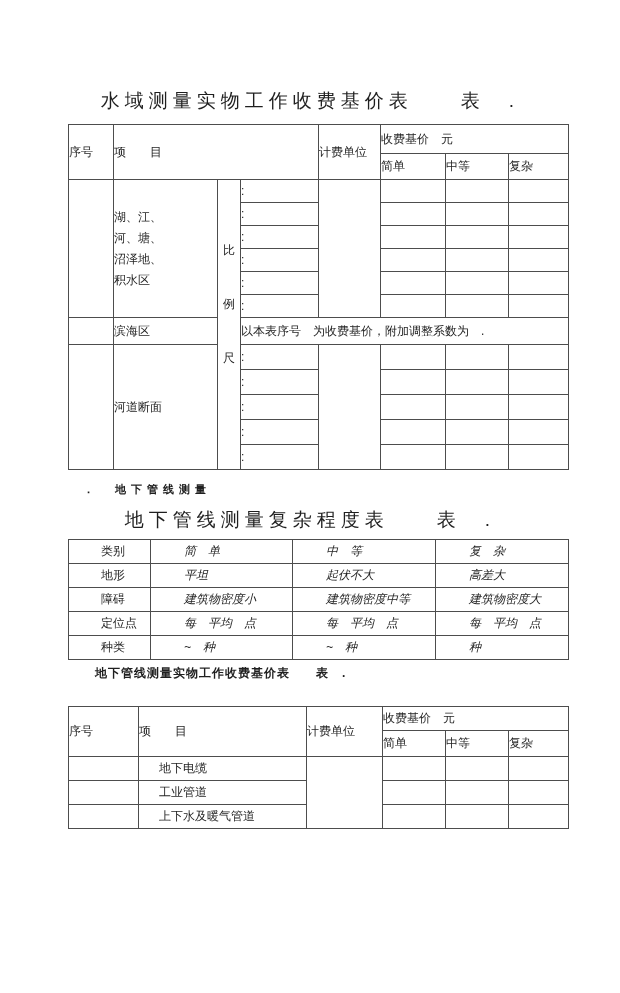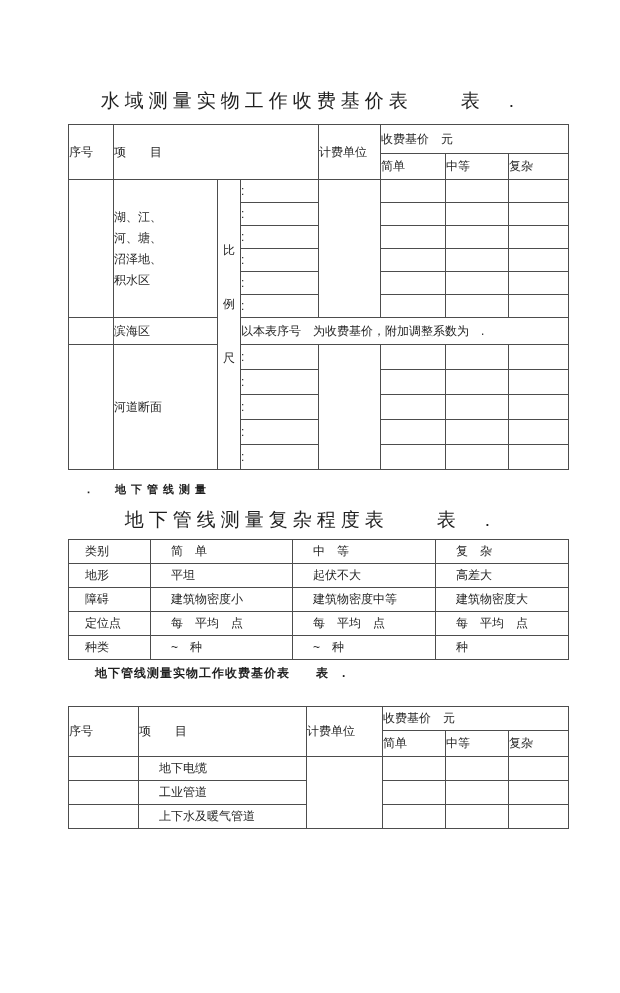--- a/index.html
+++ b/index.html
@@ -64,22 +64,22 @@
   .note  { padding-left:20px; }
 
   .scale { text-align:center; }
   .scale-box {
     display:flex; flex-direction:column; align-items:center;
     row-gap:37px;
     transform:translateY(-20px);
     font-size:12px;
   }
 
-  .t2 .lab { padding-left:16px; }
-  .t2 .dat { padding-left:20px; }
+  .t2 .lab { padding-left:32px; }
+  .t2 .dat { padding-left:33px;font-style:italic; }
   .t3 .item { padding-left:20px; }
 </style>
 </head>
 <body>
 
 <div class="doc-title title1">水域测量实物工作收费基价表　　表　.</div>
 
 <table class="t t1">
   <colgroup>
     <col style="width:45px">

